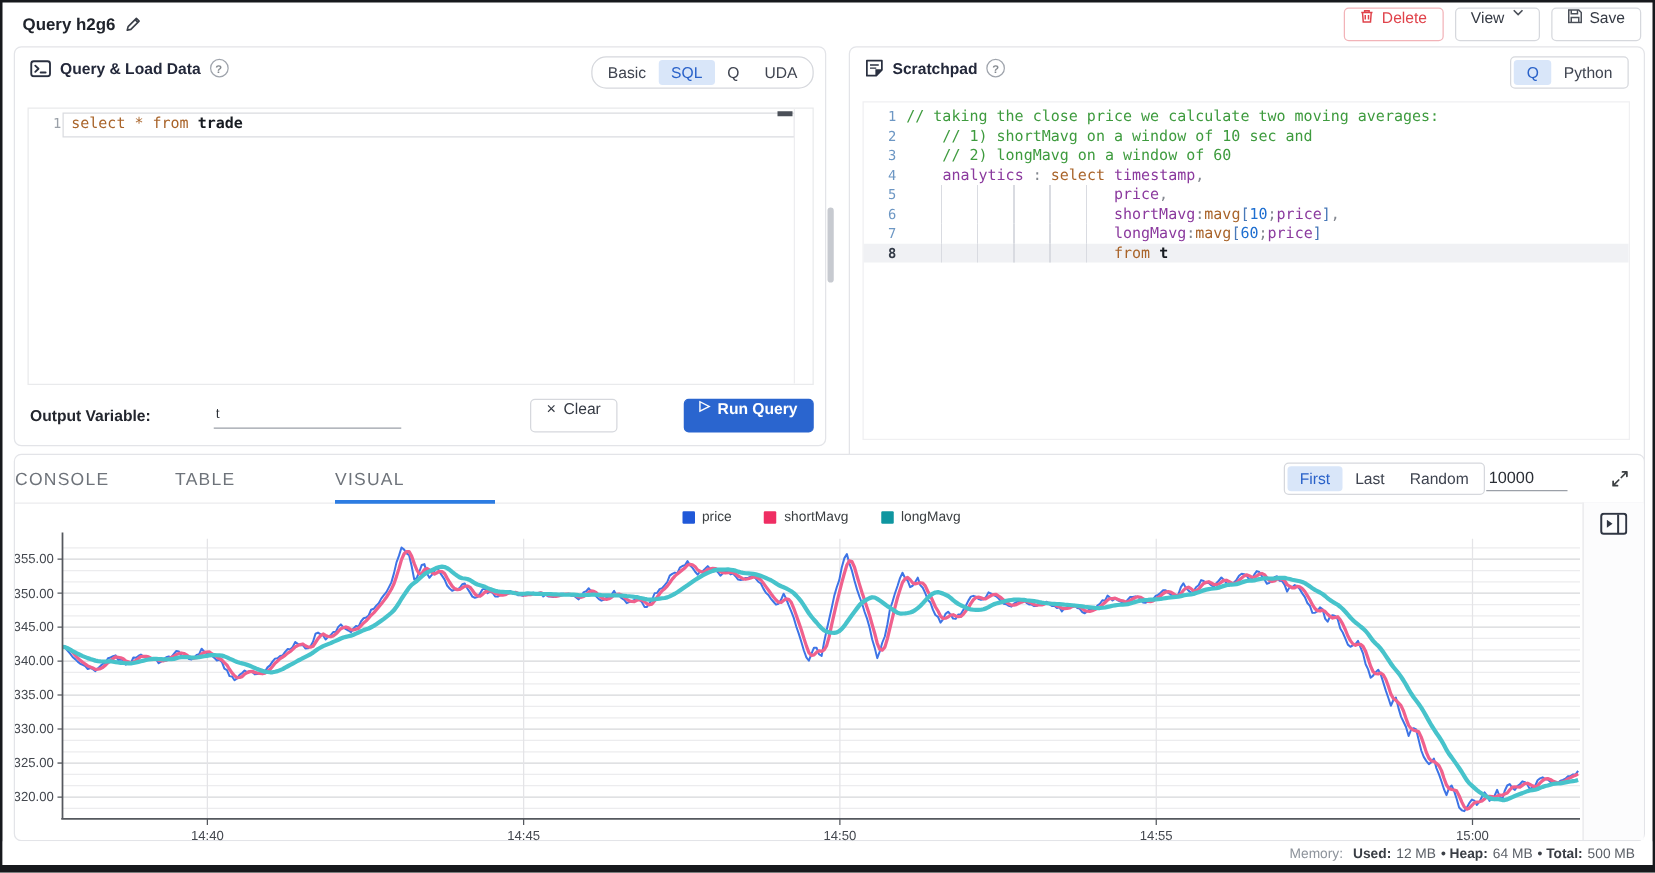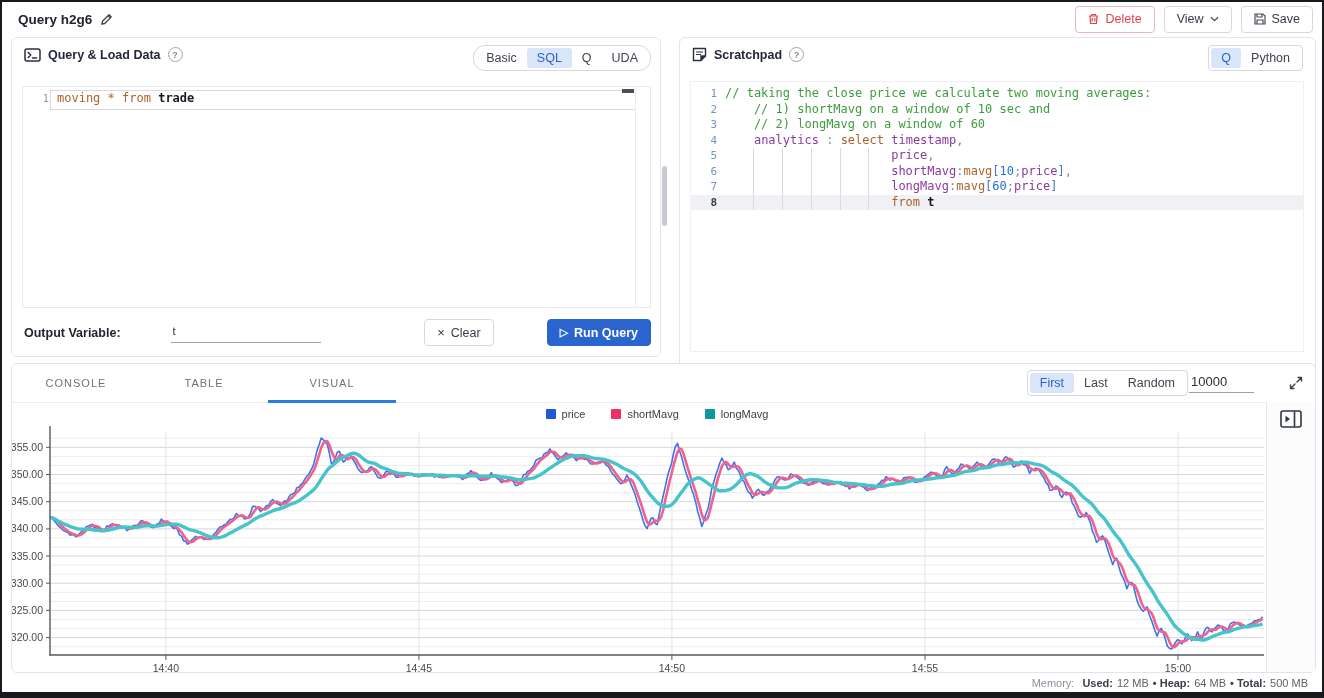--- a/index.html
+++ b/index.html
@@ -3,21 +3,21 @@
 <meta charset="utf-8">
 <style>
   html,body{margin:0;padding:0;background:#555;}
   .screen{position:relative;width:1324px;height:698px;box-sizing:border-box;background:#fff;
     border:2px solid #17191d;border-bottom-width:6px;overflow:hidden;
     font-family:"Liberation Sans",sans-serif;color:#24272e;}
   
   .topbar{position:absolute;left:0;top:0;right:0;height:34px;display:flex;align-items:center;padding:0 9px 0 16px;box-sizing:border-box;}
   .title{font-size:13.5px;font-weight:700;color:#20242c;display:flex;align-items:center;gap:8px;text-align:right;}
   .topbar .spacer{flex:1;}
-  .btn{display:inline-flex;align-items:center;gap:6px;height:27px;padding:0 12px;border:1px solid #d6d8dd;border-radius:4px;background:#fff;font-size:12.5px;color:#363b45;cursor:pointer;box-sizing:border-box;}
+  .btn{display:inline-flex;align-items:flex-start;gap:6px;height:27px;padding:0 12px;border:1px solid #d6d8dd;border-radius:4px;background:#fff;font-size:12.5px;color:#363b45;cursor:pointer;box-sizing:border-box;}
   .btn.danger{color:#e0434b;border-color:#f2b3b8;}
   .btn.primary{background:#2a65cf;border-color:#2a65cf;color:#fff;font-weight:700;}
   .btn + .btn{margin-left:9px;}
   .glyph{font-size:11px;line-height:1;}
   
   .panel{position:absolute;border:1px solid #e3e4e8;border-radius:6px;background:#fff;box-sizing:border-box;}
   #panel-query{left:9px;top:35px;width:650px;height:320px;}
   #panel-scratch{left:677px;top:35px;width:637px;height:372px;}
   #panel-results{left:9px;top:361px;width:1305px;height:310px;}
   .phead{position:absolute;left:12px;top:9px;display:flex;align-items:center;gap:7px;}
@@ -42,21 +42,21 @@
   .cur-line{position:absolute;left:27px;right:14px;top:3px;height:18px;border:1px solid #dadbe0;pointer-events:none;}
   .vline{position:absolute;right:14px;top:0;bottom:0;width:1px;background:#ededf0;}
   .vthumb{position:absolute;right:16px;top:2px;width:12px;height:4px;background:#4b5058;}
   .split-thumb{position:absolute;left:660px;top:164px;width:5px;height:60px;border-radius:3px;background:#c7cad0;cursor:col-resize;}
   
   .pfoot{position:absolute;left:12px;right:9px;bottom:9px;height:29px;display:flex;align-items:center;gap:44px;}
   .ov-label{font-size:12.5px;font-weight:700;color:#23262e;margin-right:6px;}
   .ov-input{width:148px;height:17px;border:none;border-bottom:1px solid #9ba0a8;font-size:11px;font-family:"Liberation Sans",sans-serif;color:#2b2f36;padding:0 0 3px 2px;outline:none;background:transparent;vertical-align:top;}
   
   .rtabs{position:absolute;left:0;top:0;right:0;height:38px;display:flex;border-bottom:1px solid #ececee;}
-  .rtab{width:128px;text-align:center;font-size:11px;letter-spacing:1px;color:#6e737a;line-height:38px;position:relative;cursor:pointer;}
+  .rtab{width:128px;font-size:14px;letter-spacing:1px;color:#6e737a;line-height:38px;position:relative;cursor:pointer;}
   .rtab.active::after{content:"";position:absolute;left:0;right:0;bottom:-1px;height:3px;background:#2d7ce2;}
   #sample-seg{right:127px;top:6px;}
   .num-input{position:absolute;right:61px;top:8px;width:63px;height:18px;border:none;border-bottom:1px solid #9ba0a8;font-size:13px;font-family:"Liberation Sans",sans-serif;color:#2b2f36;padding:0 0 2px 2px;outline:none;background:transparent;}
   .expand-btn{position:absolute;right:11px;top:11px;width:16px;height:16px;cursor:pointer;color:#3c4043;}
   .chart-zone{position:absolute;left:0;top:38px;right:0;bottom:0;}
   #legend{position:absolute;left:38px;top:6px;width:1214px;display:flex;justify-content:center;gap:26px;}
   .lg-item{display:inline-flex;align-items:center;gap:6px;font-size:11px;color:#3c4043;cursor:pointer;}
   .sw{width:10px;height:10px;border-radius:1px;display:inline-block;}
   #chart-svg{position:absolute;left:0;top:0;}
   #chart-svg text.ax{font-family:"Liberation Sans",sans-serif;font-size:10.5px;fill:#44484f;}
@@ -117,21 +117,21 @@
     <div class="seg" style="right:9px;top:7px;border-radius:12px;">
         <span class="seg-item">Basic</span>
         <span class="seg-item active">SQL</span>
         <span class="seg-item">Q</span>
         <span class="seg-item">UDA</span>
       </div>
     <div class="editor" style="left:10px;top:48px;right:9px;bottom:48px;">
       <div class="cur-line"></div>
       <div class="vline"></div>
       <div class="vthumb"></div>
-    <div class="cl"><span class="ln">1</span><span class="cd"><span class="tk-kw">moving * from </span><span class="tk-tbl">trade</span></span></div>
+    <div class="cl"><span class="ln">1</span><span class="cd"><span class="tk-kw">select * from </span><span class="tk-tbl">trade</span></span></div>
       </div>
     <div class="pfoot">
       <span class="ov-label">Output Variable:</span>
       <input class="ov-input" type="text" value="t" style="">
       <div class="spacer" style="flex:1"></div>
       <button class="btn">
         <span class="glyph" style="font-size:13px;">×</span>
         <span>Clear</span>
       </button>
       <button class="btn primary" style="margin-left:9px;">

